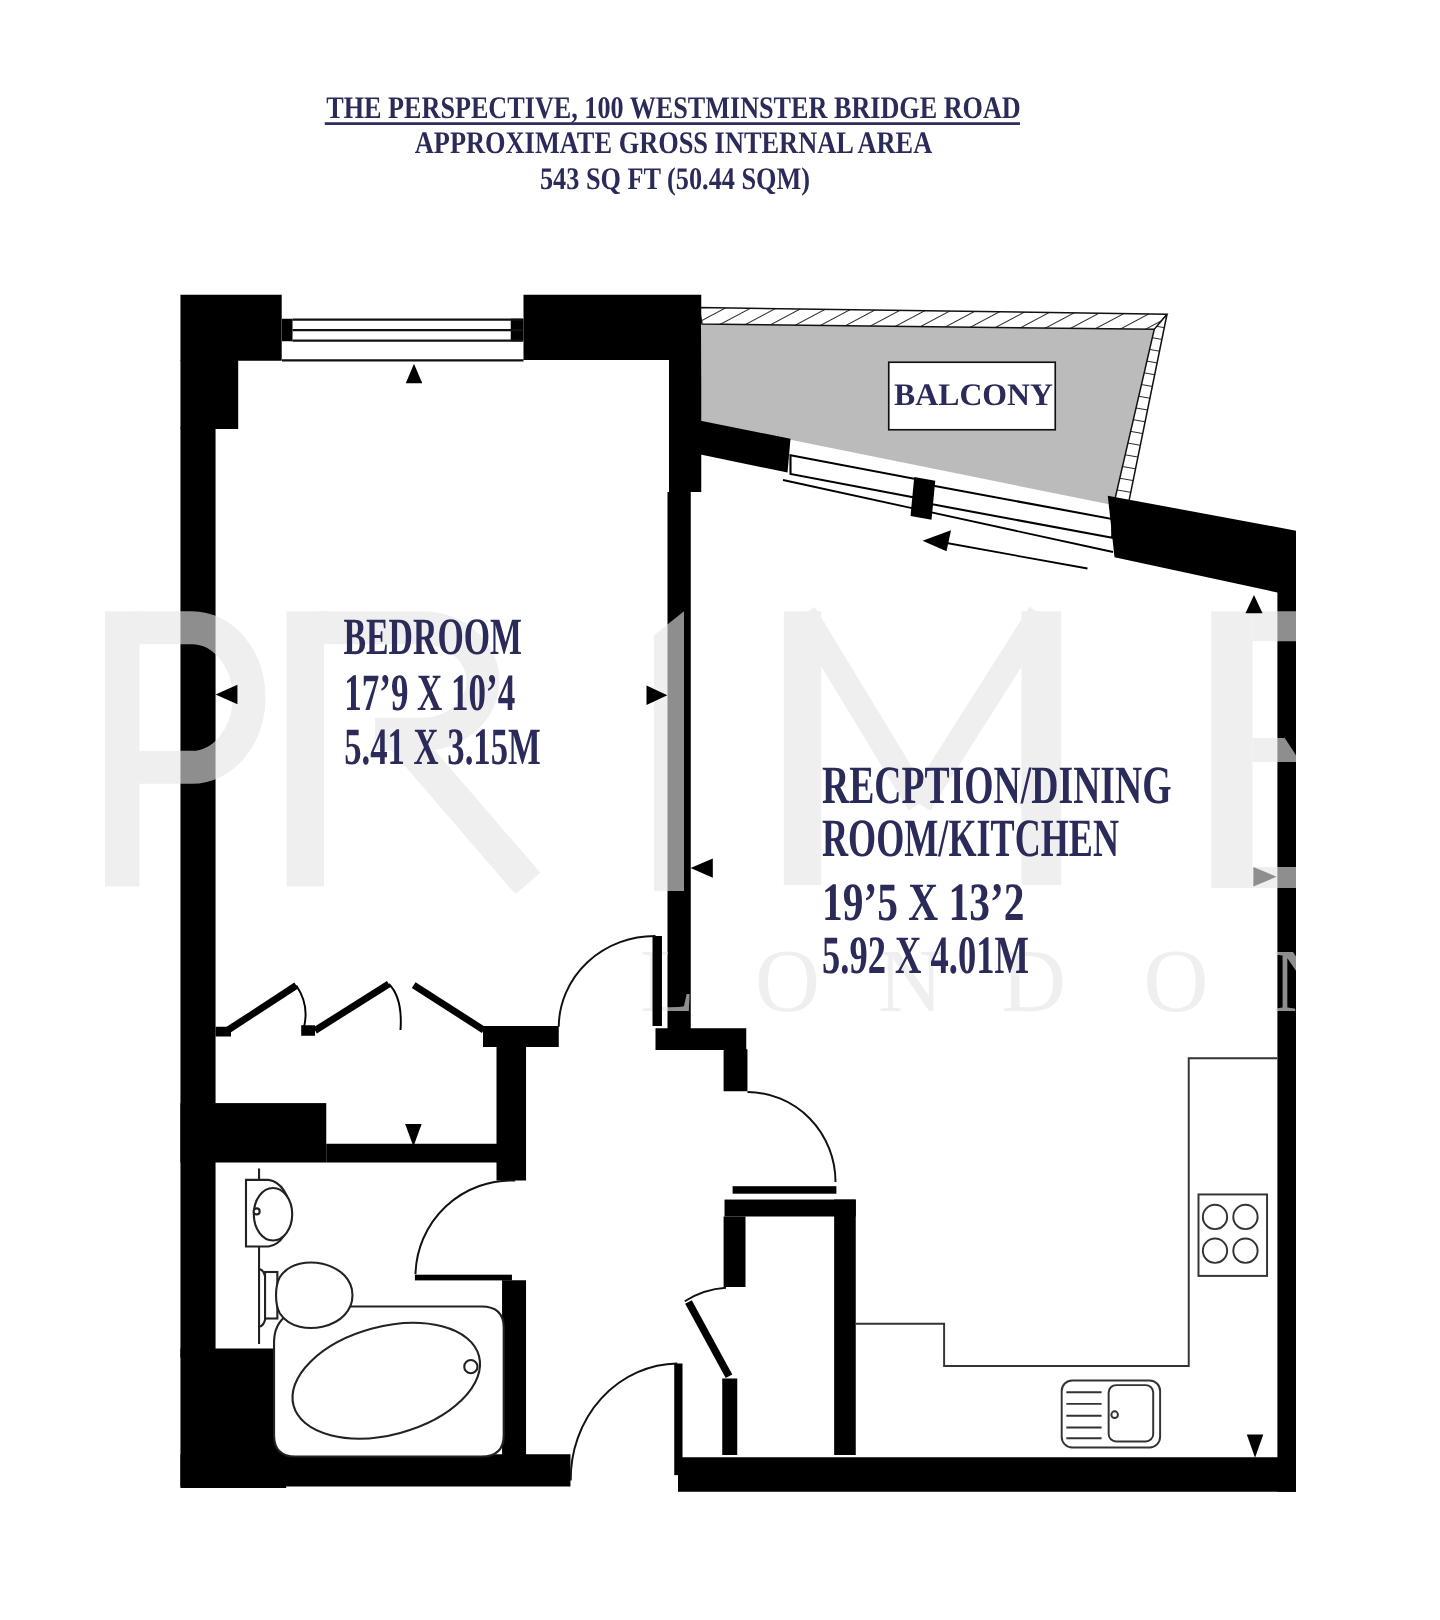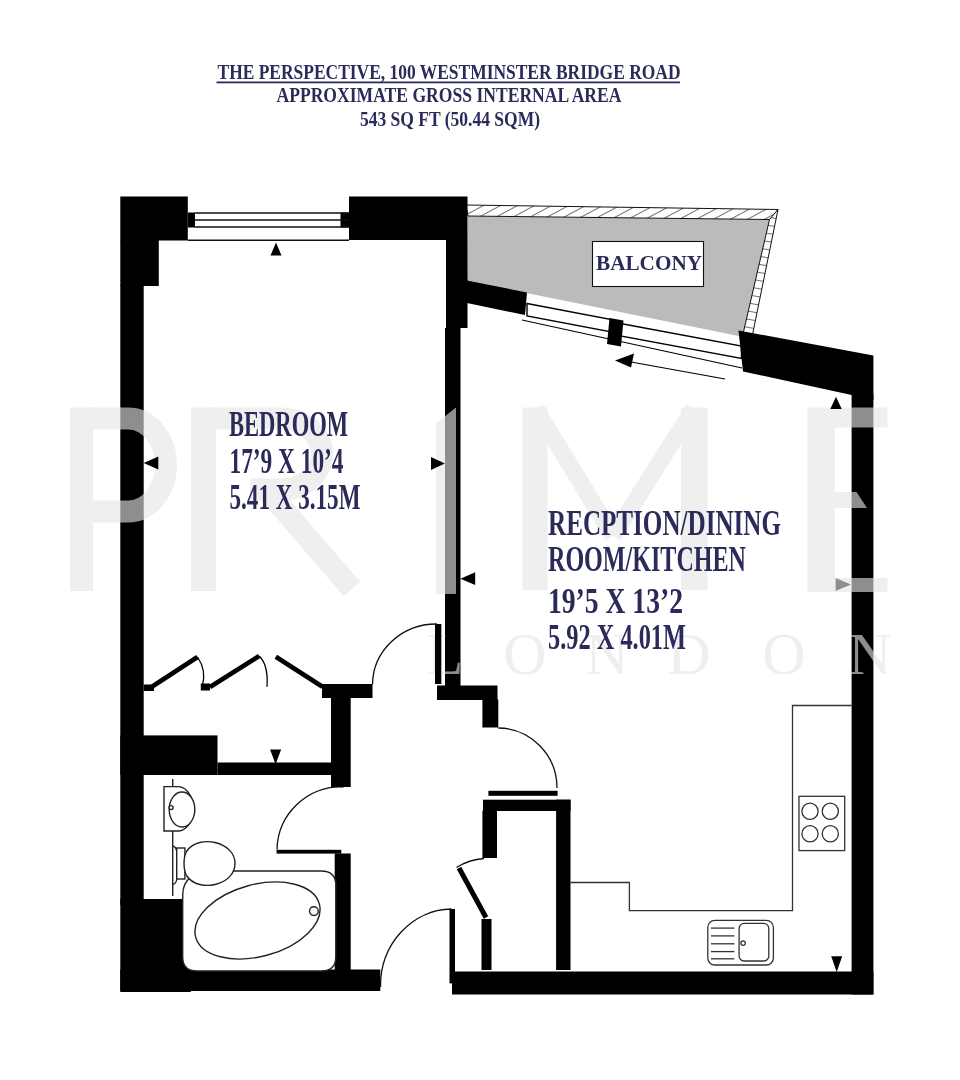--- a/index.html
+++ b/index.html
@@ -1,16 +1,16 @@
 <!DOCTYPE html>
 <html><head>
 <meta charset="utf-8">
 <style>
   html,body{margin:0;padding:0;background:#fff;}
-  #page{width:960px;height:1080px;position:relative;background:#fff;overflow:hidden;}
+  #page{width:864px;height:1080px;position:relative;background:#fff;overflow:hidden;}
   svg{display:block;}
   text{font-family:"Liberation Serif", serif;}
 </style>
 </head>
 <body>
 <div id="page">
 <svg width="960" height="1080" viewBox="0 0 960 1080">
 <defs>
   <pattern id="hatch" width="8" height="8" patternUnits="userSpaceOnUse" patternTransform="rotate(62)">
     <rect width="8" height="8" fill="#fff"></rect>

